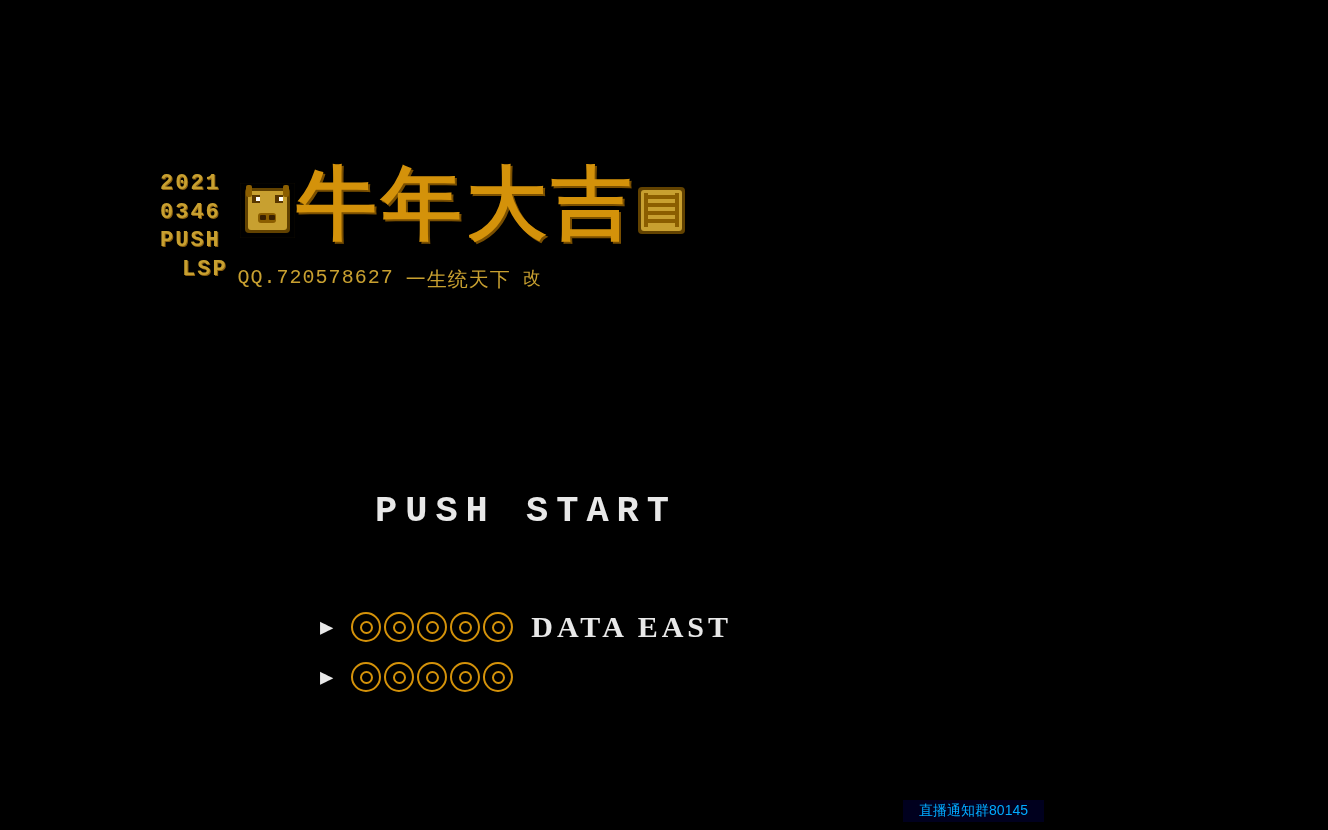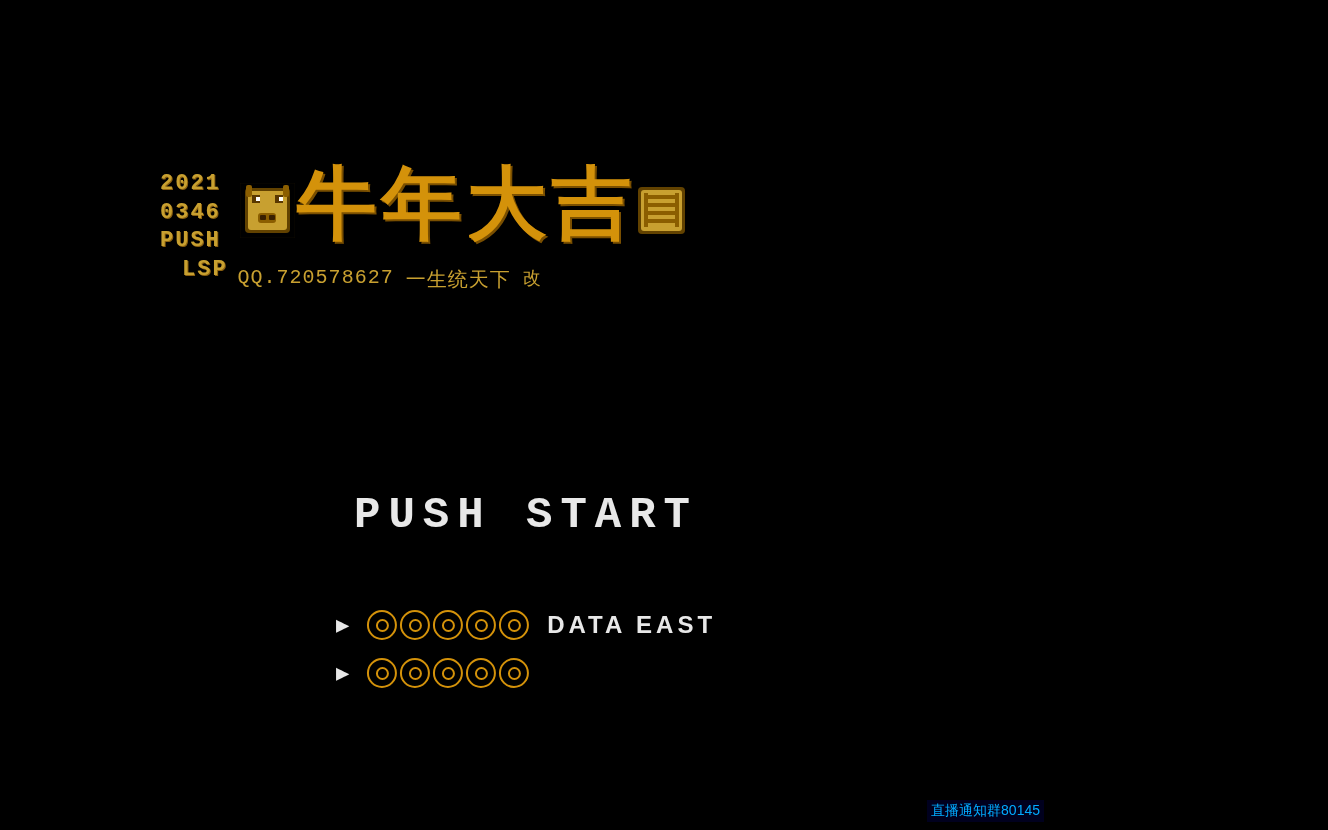--- a/index.html
+++ b/index.html
@@ -75,21 +75,21 @@
       align-items: flex-start;
       gap: 0;
     }
 
     
     .push-start {
       position: absolute;
       top: 490px;
       left: 50%;
       transform: translateX(-50%);
-      font-size: 44px;
+      font-size: 37px;
       font-weight: bold;
       color: #e8e8e8;
       font-family: 'Courier New', monospace;
       letter-spacing: 8px;
       text-transform: uppercase;
     }
 
     
     .credits-area {
       position: absolute;
@@ -108,37 +108,37 @@
       gap: 18px;
     }
 
     .credit-arrow {
       color: #e8e8e8;
       font-size: 22px;
       font-weight: bold;
     }
 
     .credit-text {
-      font-size: 24px;
+      font-size: 30px;
       font-weight: bold;
       color: #e8e8e8;
-      font-family: Liberation Sans, sans-serif;
+      font-family: Liberation Serif, serif;
       letter-spacing: 4px;
     }
 
     
     .watermark {
       position: absolute;
       bottom: 8px;
       right: 8px;
       font-size: 14px;
       color: #00aaff;
       font-family: 'Microsoft YaHei', sans-serif;
       background: rgba(0,0,100,0.3);
-      padding: 2px 4px;
+      padding: 2px 16px;
     }
 
     
     .ox-icon {
       display: inline-block;
       width: 55px;
       height: 55px;
       vertical-align: middle;
       margin: 0 2px;
     }

